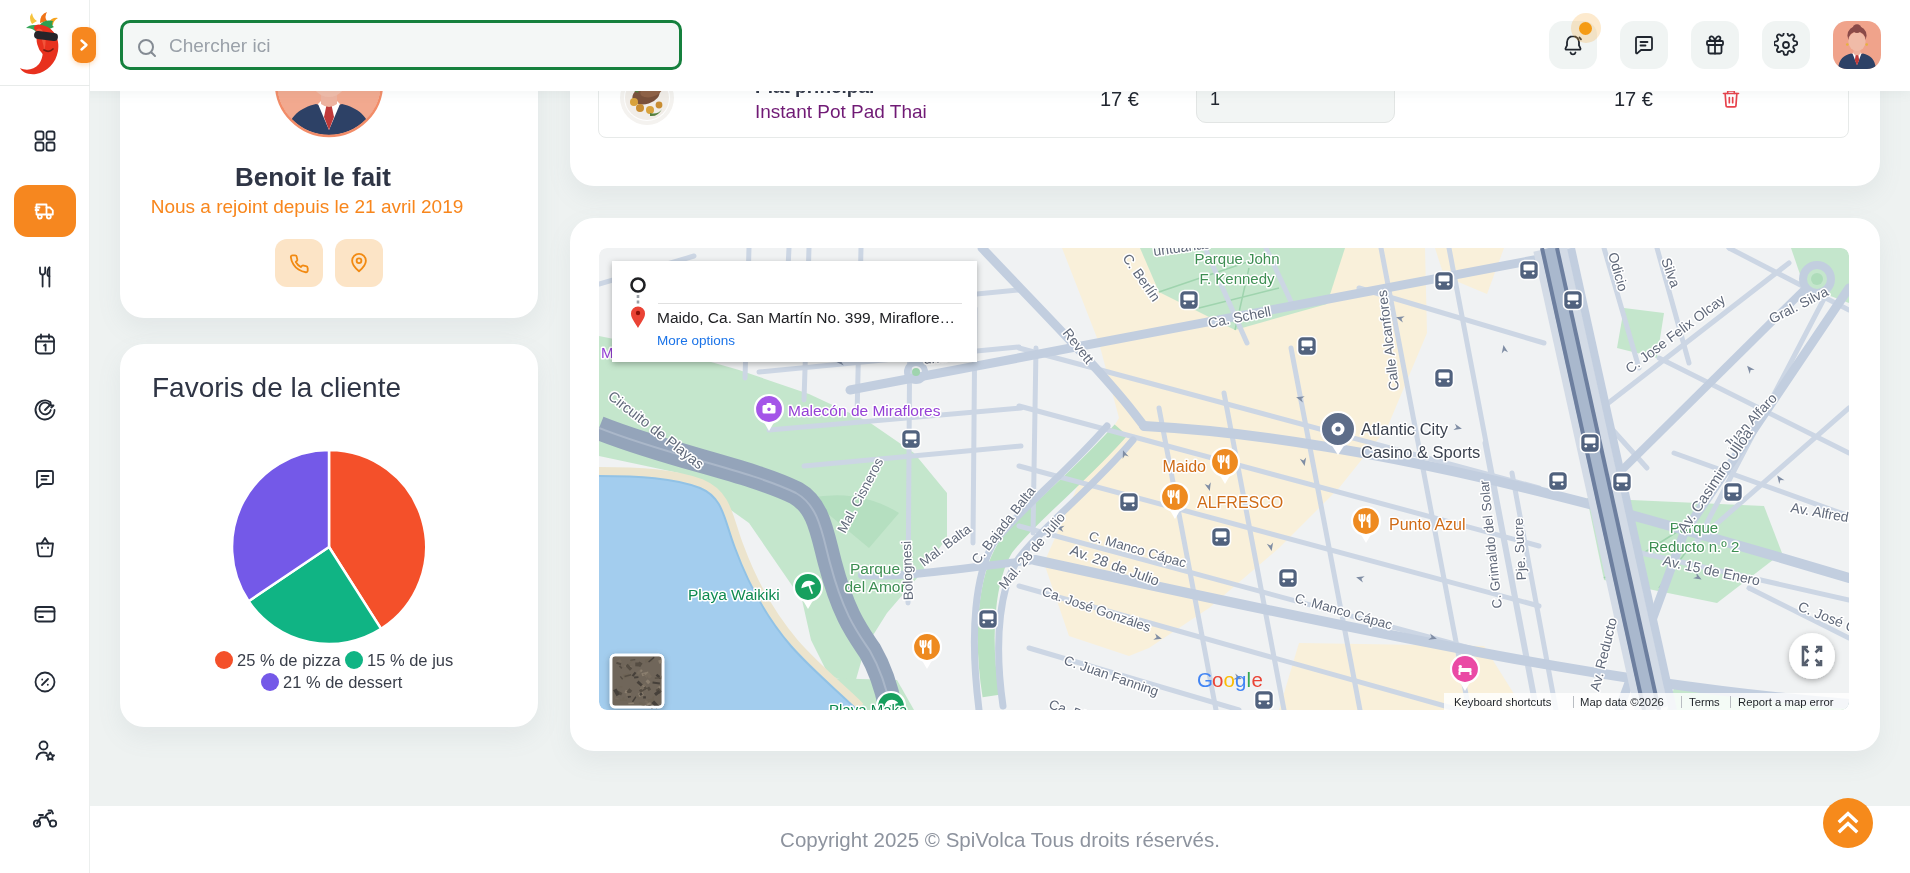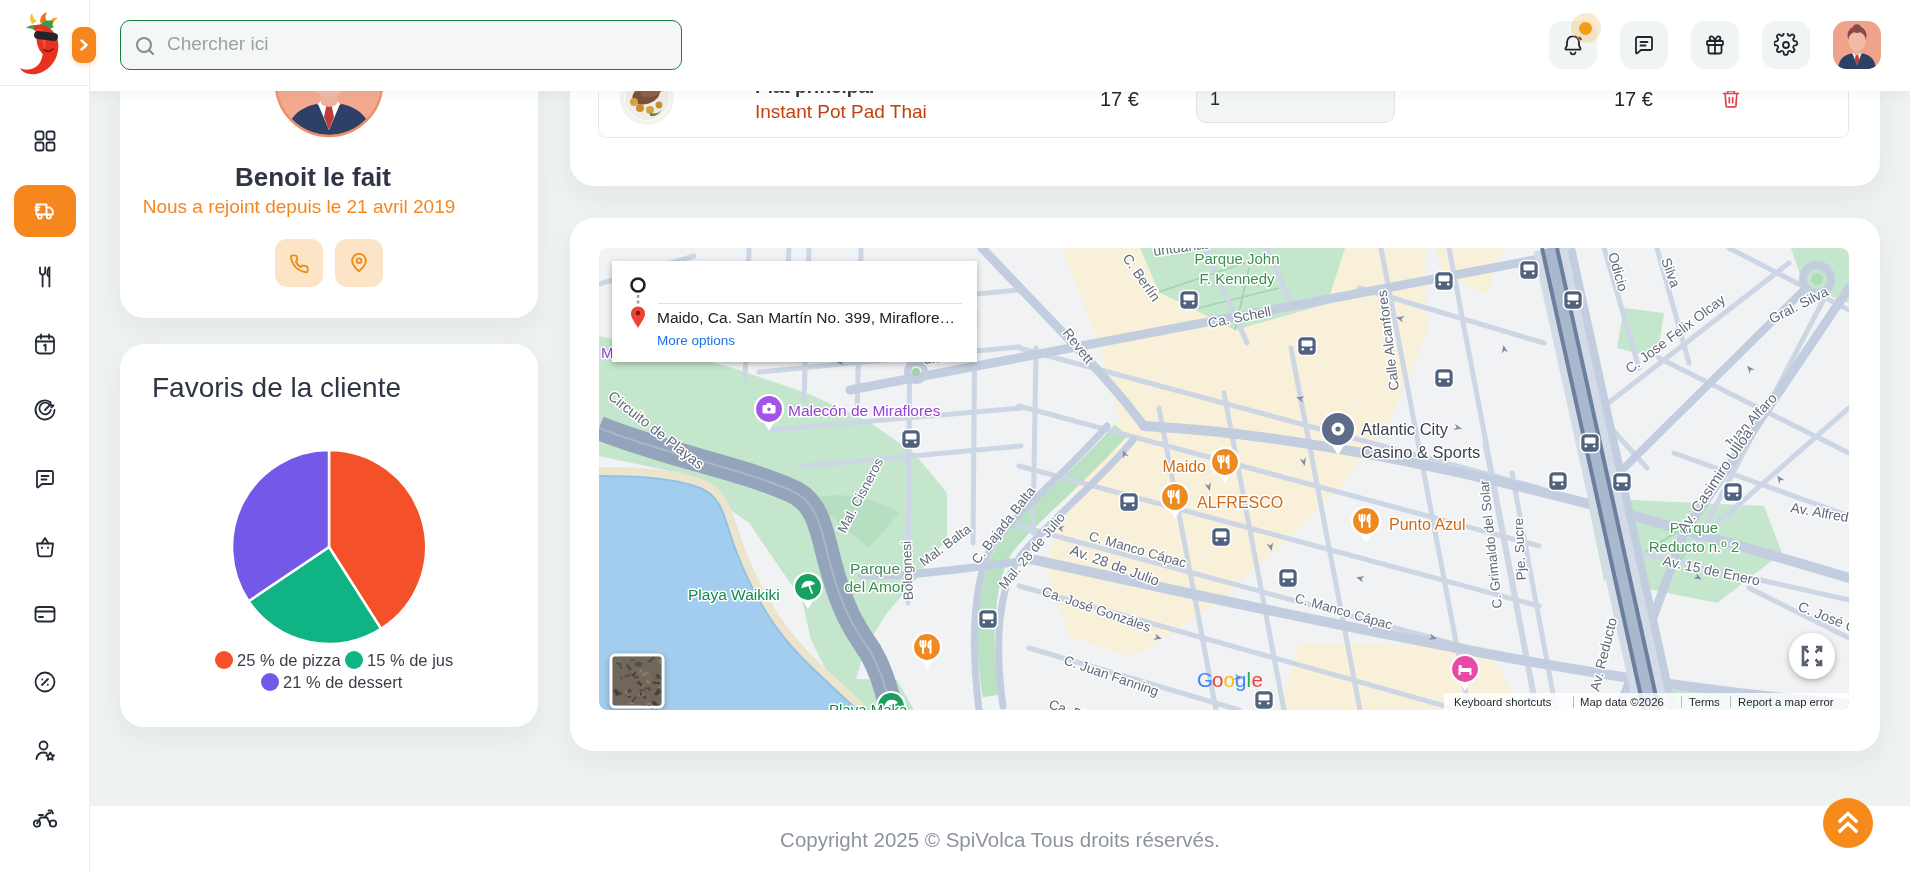--- a/index.html
+++ b/index.html
@@ -29,21 +29,21 @@
     <ellipse cx="55" cy="48" rx="19" ry="21" fill="#f0bba8"></ellipse>
     <path d="M36 44 a19 19 0 0 1 38 0 l2 -10 a21 21 0 0 0 -42 0 Z" fill="#8a4a48"></path>
     <circle cx="55" cy="20" r="10" fill="#8a4a48"></circle>
     <circle cx="33.5" cy="55" r="2.6" fill="#e8b23c"></circle>
     <circle cx="76.5" cy="55" r="2.6" fill="#e8b23c"></circle>
     <path d="M49 57 q6 4 12 0" stroke="#b5766a" stroke-width="1.6" fill="none" stroke-linecap="round"></path>
   </g>
   <circle cx="55" cy="55" r="53" fill="none" stroke="#f28c68" stroke-width="2.5"></circle>
 </svg>
 <div class="abs" style="left:120px; top:162px; width:386px; text-align:center; font-size:26px; font-weight:600; color:#2f3545;">Benoit le fait</div>
-<div class="abs" style="left:104px; top:196px; width:390px; text-align:center; font-size:19px; color:#f8861c;">Nous a rejoint depuis le 21 avril 2019</div>
+<div class="abs" style="left:112px; top:196px; width:390px; text-align:center; font-size:19px; color:#f8861c;">Nous a rejoint depuis le 21 avril 2019</div>
 <div class="abs" style="left:275px; top:239px; width:48px; height:48px; border-radius:12px; background:#fce4c6;">
   <svg style="position:absolute;left:13px;top:13px;" width="22" height="22" viewBox="0 0 24 24" fill="none" stroke="#f28a12" stroke-width="2" stroke-linecap="round" stroke-linejoin="round">
       <path d="M21.5 17.5v2.8a1.8 1.8 0 0 1-2 1.8 18.3 18.3 0 0 1-8-2.9 18 18 0 0 1-5.5-5.5 18.3 18.3 0 0 1-2.9-8.1 1.8 1.8 0 0 1 1.8-2h2.8a1.8 1.8 0 0 1 1.8 1.6c.1.9.3 1.8.6 2.6a1.8 1.8 0 0 1-.4 1.9l-1.2 1.2a14.5 14.5 0 0 0 5.5 5.5l1.2-1.2a1.8 1.8 0 0 1 1.9-.4c.8.3 1.7.5 2.6.6a1.8 1.8 0 0 1 1.6 1.9Z"></path>
     </svg>
 </div>
 <div class="abs" style="left:335px; top:239px; width:48px; height:48px; border-radius:12px; background:#fce4c6;">
   <svg style="position:absolute;left:13px;top:13px;" width="22" height="22" viewBox="0 0 24 24" fill="none" stroke="#f28a12" stroke-width="2" stroke-linecap="round" stroke-linejoin="round">
       <path d="M12 21s-7.5-6.1-7.5-11.4a7.5 7.5 0 0 1 15 0C19.5 14.9 12 21 12 21Z"></path>
       <circle cx="12" cy="9.6" r="2.6"></circle>
     </svg>
@@ -82,21 +82,21 @@
     <circle cx="14" cy="31" r="4" fill="#d8a23c"></circle>
     <circle cx="20" cy="37" r="4" fill="#c98d32"></circle>
     <circle cx="30" cy="39" r="4" fill="#d8a23c"></circle>
     <circle cx="39" cy="34" r="3.4" fill="#c98d32"></circle>
     <circle cx="40" cy="17" r="3" fill="#c94f38"></circle>
     <path d="M14 20 q6 -8 14 -6 q-8 0 -10 8 Z" fill="#4e7a3a"></path>
     <path d="M30 42 q8 2 12 -4 q-4 8 -12 7 Z" fill="#55803f"></path>
   </g>
 </svg>
 <div class="abs" style="left:755px; top:76px; font-size:19px; font-weight:600; color:#2f3545;">Plat principal</div>
-<div class="abs" style="left:755px; top:101px; font-size:19px; color:#c2410c;">Instant Pot Pad Thai</div>
+<div class="abs" style="left:755px; top:101px; font-size:19px; color:#701a75;">Instant Pot Pad Thai</div>
 <div class="abs" style="left:1100px; top:88px; font-size:20px; font-weight:500; color:#20252f;">17 €</div>
 <div class="abs" style="left:1196px; top:75px; width:199px; height:48px; background:#f2f5f4; border:1px solid #e2e5e4; border-radius:10px; font-size:18px; color:#20252f; line-height:46px; padding-left:13px;">1</div>
 <div class="abs" style="left:1614px; top:88px; font-size:20px; font-weight:500; color:#20252f;">17 €</div>
 <svg class="abs" style="left:1721px; top:88px;" width="20" height="21" viewBox="0 0 24 24" fill="none" stroke="#e8414b" stroke-width="2" stroke-linecap="round" stroke-linejoin="round">
     <path d="M3 6h18"></path>
     <path d="M8 6V4a1 1 0 0 1 1-1h6a1 1 0 0 1 1 1v2"></path>
     <path d="M5 6l1 14a2 2 0 0 0 2 2h8a2 2 0 0 0 2-2l1-14"></path>
     <path d="M10 11v6"></path>
     <path d="M14 11v6"></path>
   </svg>
@@ -538,21 +538,21 @@
 <text x="58" y="75" font-size="15.5" fill="#202124">Maido, Ca. San Martín No. 399, Miraflore…</text>
 <text x="58" y="97" font-size="13.5" fill="#1a73e8">More options</text>
 </g>
 </g>
   </svg>
 
 <div class="abs" style="left:0; top:806px; width:1910px; height:67px; background:#fff;"></div>
 <div class="abs" style="left:0; top:828px; width:2000px; text-align:center; font-size:20.5px; color:#8d939e;">Copyright 2025 © SpiVolca Tous droits réservés.</div>
 
 <div class="abs" style="left:0; top:0; width:1910px; height:91px; background:#fff; box-shadow:0 3px 10px rgba(120,135,145,0.08);"></div>
-<div class="abs" style="left:120px; top:20px; width:562px; height:50px; background:#f4f7f6; border:1px solid #15803d; border-radius:10px;">
+<div class="abs" style="left:120px; top:20px; width:562px; height:50px; background:#f4f7f6; border:3px solid #15803d; border-radius:10px;">
   <svg style="position:absolute;left:12px;top:13px;" width="24" height="24" viewBox="0 0 24 24" fill="none" stroke="#848b93" stroke-width="2" stroke-linecap="round">
       <circle cx="11" cy="11" r="7"></circle>
       <path d="M20 20l-3.5-3.5"></path>
     </svg>
   <span style="position:absolute;left:46px;top:12px;font-size:19px;color:#9aa1a9;">Chercher ici</span>
 </div>
 
 <div class="icbtn" style="left:1549px; top:21px;">
   <svg width="24" height="24" viewBox="0 0 24 24" fill="none" stroke="#20262f" stroke-width="1.8" stroke-linecap="round" stroke-linejoin="round">
       <path d="M12 3.2c-3.3 0-6 2.7-6 6v3.2l-1.4 2.8a1 1 0 0 0 .9 1.5h13a1 1 0 0 0 .9-1.5L18 12.4V9.2c0-3.3-2.7-6-6-6Z"></path>

